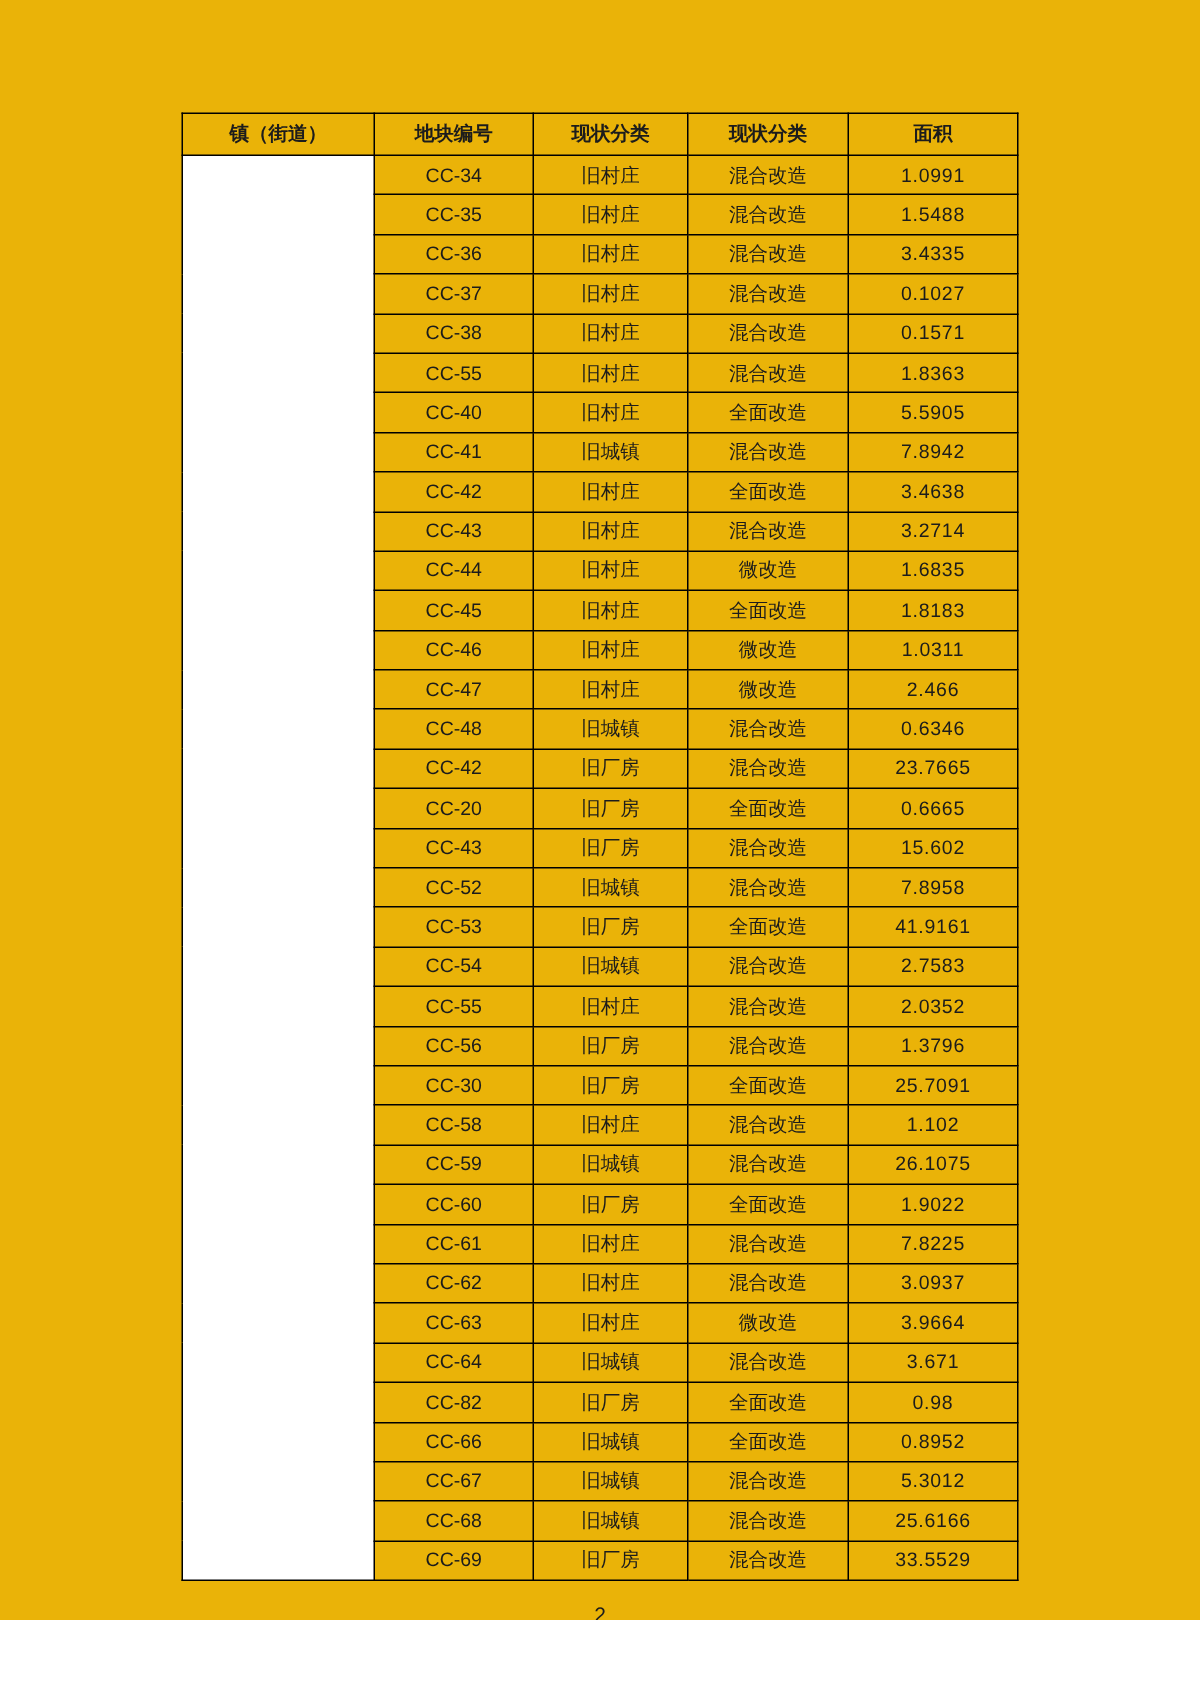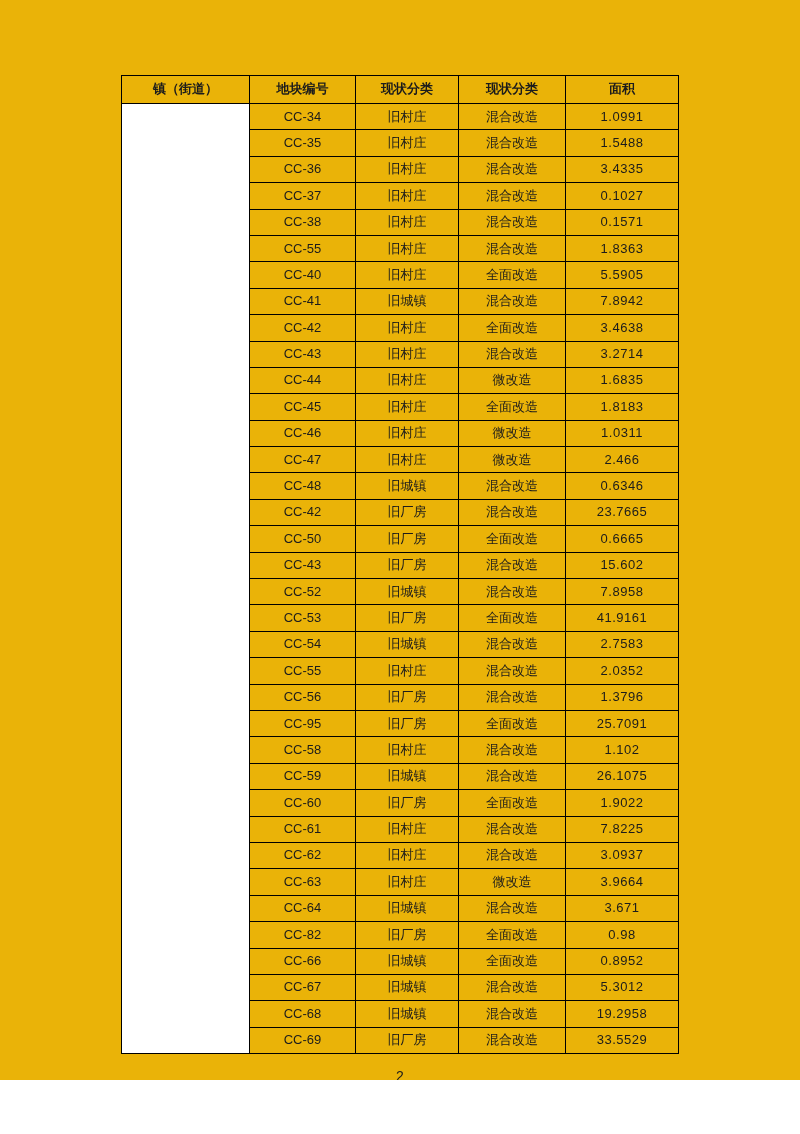--- a/index.html
+++ b/index.html
@@ -176,21 +176,21 @@
     <td class="type-cell">混合改造</td>
     <td class="area-cell">0.6346</td>
   </tr>
           <tr>
     <td class="code-cell">CC-42</td>
     <td class="status-cell">旧厂房</td>
     <td class="type-cell">混合改造</td>
     <td class="area-cell">23.7665</td>
   </tr>
           <tr>
-    <td class="code-cell">CC-50</td>
+    <td class="code-cell">CC-20</td>
     <td class="status-cell">旧厂房</td>
     <td class="type-cell">全面改造</td>
     <td class="area-cell">0.6665</td>
   </tr>
           <tr>
     <td class="code-cell">CC-43</td>
     <td class="status-cell">旧厂房</td>
     <td class="type-cell">混合改造</td>
     <td class="area-cell">15.602</td>
   </tr>
@@ -218,21 +218,21 @@
     <td class="type-cell">混合改造</td>
     <td class="area-cell">2.0352</td>
   </tr>
           <tr>
     <td class="code-cell">CC-56</td>
     <td class="status-cell">旧厂房</td>
     <td class="type-cell">混合改造</td>
     <td class="area-cell">1.3796</td>
   </tr>
           <tr>
-    <td class="code-cell">CC-95</td>
+    <td class="code-cell">CC-30</td>
     <td class="status-cell">旧厂房</td>
     <td class="type-cell">全面改造</td>
     <td class="area-cell">25.7091</td>
   </tr>
           <tr>
     <td class="code-cell">CC-58</td>
     <td class="status-cell">旧村庄</td>
     <td class="type-cell">混合改造</td>
     <td class="area-cell">1.102</td>
   </tr>
@@ -287,21 +287,21 @@
           <tr>
     <td class="code-cell">CC-67</td>
     <td class="status-cell">旧城镇</td>
     <td class="type-cell">混合改造</td>
     <td class="area-cell">5.3012</td>
   </tr>
           <tr>
     <td class="code-cell">CC-68</td>
     <td class="status-cell">旧城镇</td>
     <td class="type-cell">混合改造</td>
-    <td class="area-cell">19.2958</td>
+    <td class="area-cell">25.6166</td>
   </tr>
           <tr>
     <td class="code-cell">CC-69</td>
     <td class="status-cell">旧厂房</td>
     <td class="type-cell">混合改造</td>
     <td class="area-cell">33.5529</td>
   </tr>
         </tbody>
     </table>
   </div>

